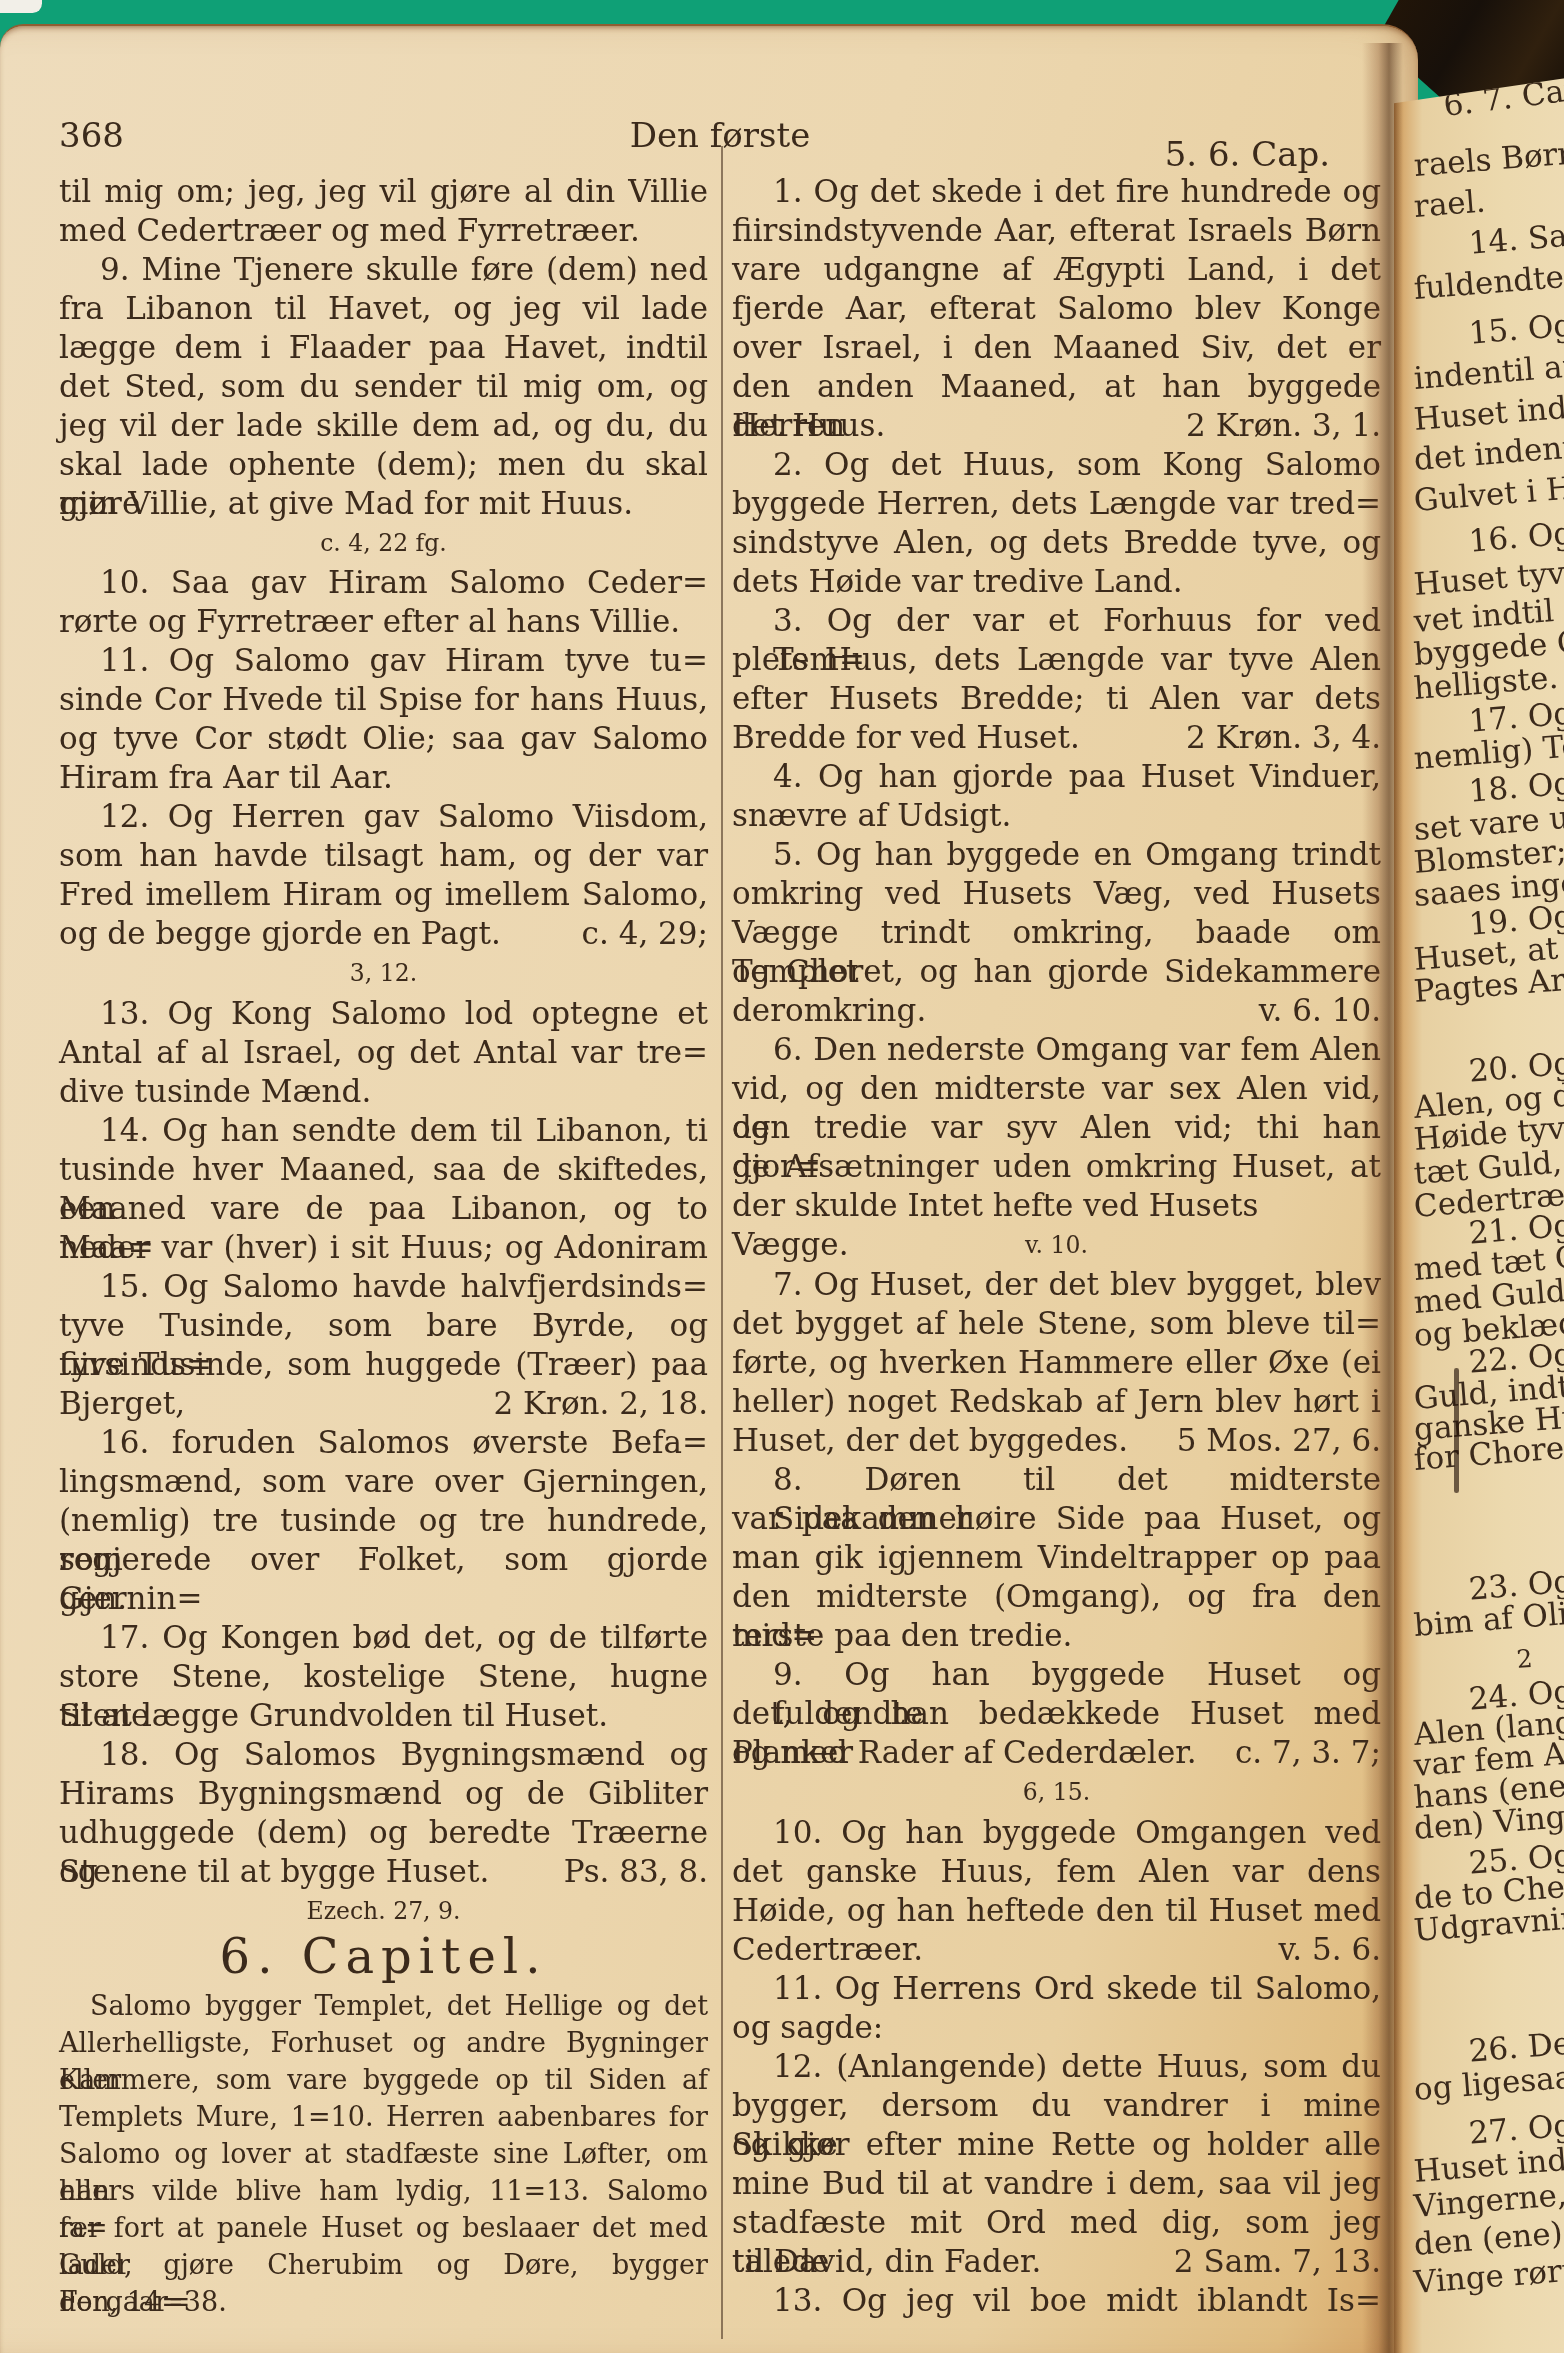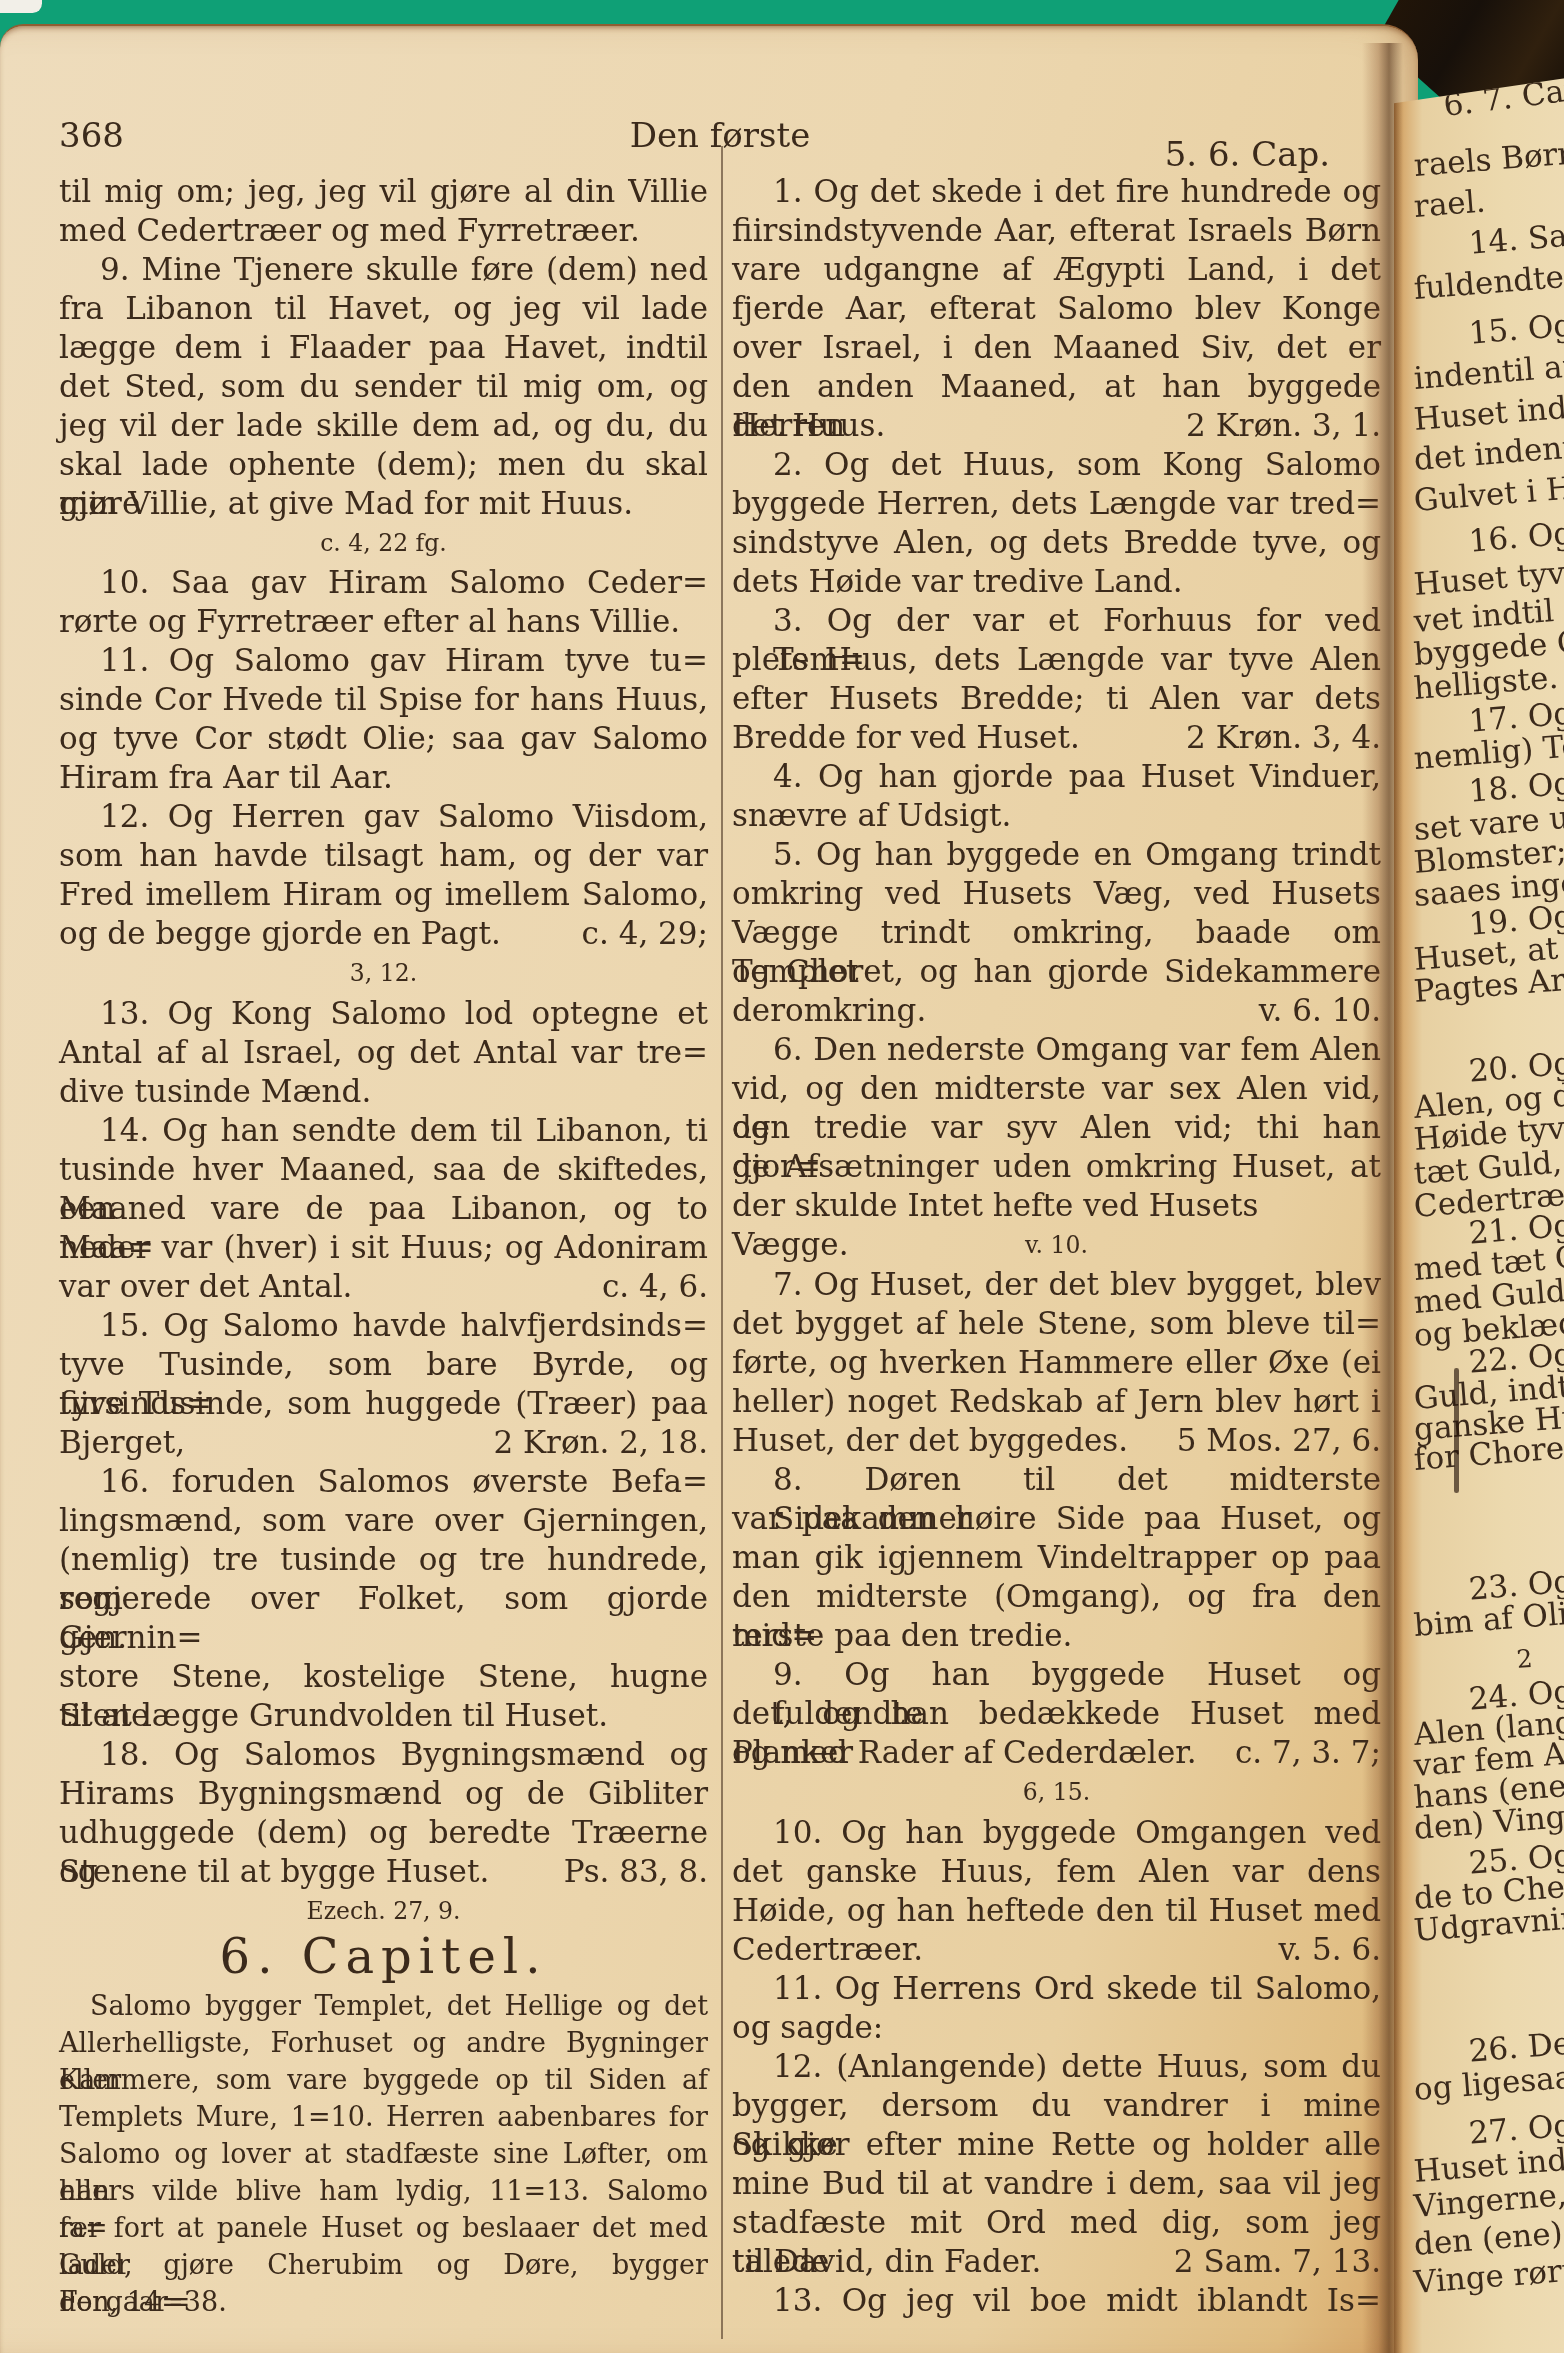--- a/index.html
+++ b/index.html
@@ -108,36 +108,33 @@
           <span class="vref">c. 4, 29;</span>
         </div>
         <div class="line c">3, 12.</div>
         <div class="line ji">13. Og Kong Salomo lod optegne et</div>
         <div class="line j">Antal af al Israel, og det Antal var tre=</div>
         <div class="line p">dive tusinde Mænd.</div>
         <div class="line ji">14. Og han sendte dem til Libanon, ti</div>
         <div class="line j">tusinde hver Maaned, saa de skiftedes, een</div>
         <div class="line j">Maaned vare de paa Libanon, og to Maa=</div>
         <div class="line j">neder var (hver) i sit Huus; og Adoniram</div>
-        <div class="line split">
-          <span class="lt">var over det Antal.</span>
-          <span class="vref">c. 4, 6.</span>
-        </div>
         <div class="line ji">15. Og Salomo havde halvfjerdsinds=</div>
         <div class="line j">tyve Tusinde, som bare Byrde, og fiirsinds=</div>
         <div class="line j">tyve Tusinde, som huggede (Træer) paa</div>
         <div class="line split">
           <span class="lt">Bjerget,</span>
           <span class="vref">2 Krøn. 2, 18.</span>
         </div>
         <div class="line ji">16. foruden Salomos øverste Befa=</div>
         <div class="line j">lingsmænd, som vare over Gjerningen,</div>
         <div class="line j">(nemlig) tre tusinde og tre hundrede, som</div>
         <div class="line j">regjerede over Folket, som gjorde Gjernin=</div>
         <div class="line p">gen.</div>
+        <div class="line ji">17. Og Kongen bød det, og de tilførte</div>
         <div class="line j">store Stene, kostelige Stene, hugne Stene</div>
         <div class="line p">til at lægge Grundvolden til Huset.</div>
         <div class="line ji">18. Og Salomos Bygningsmænd og</div>
         <div class="line j">Hirams Bygningsmænd og de Gibliter</div>
         <div class="line j">udhuggede (dem) og beredte Træerne og</div>
         <div class="line split">
           <span class="lt">Stenene til at bygge Huset.</span>
           <span class="vref">Ps. 83, 8.</span>
         </div>
         <div class="line c">Ezech. 27, 9.</div>

